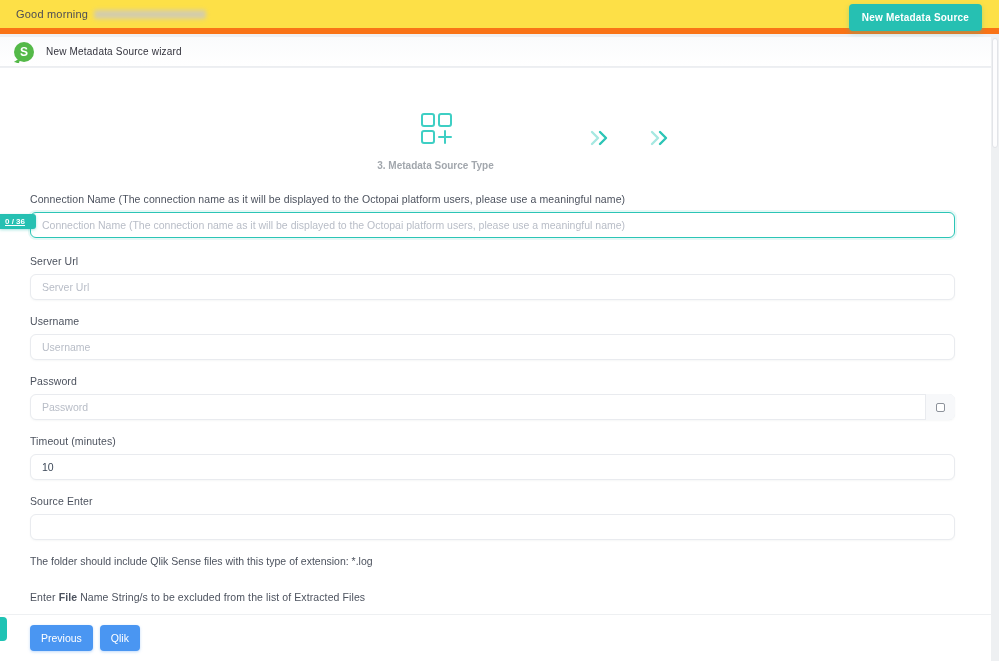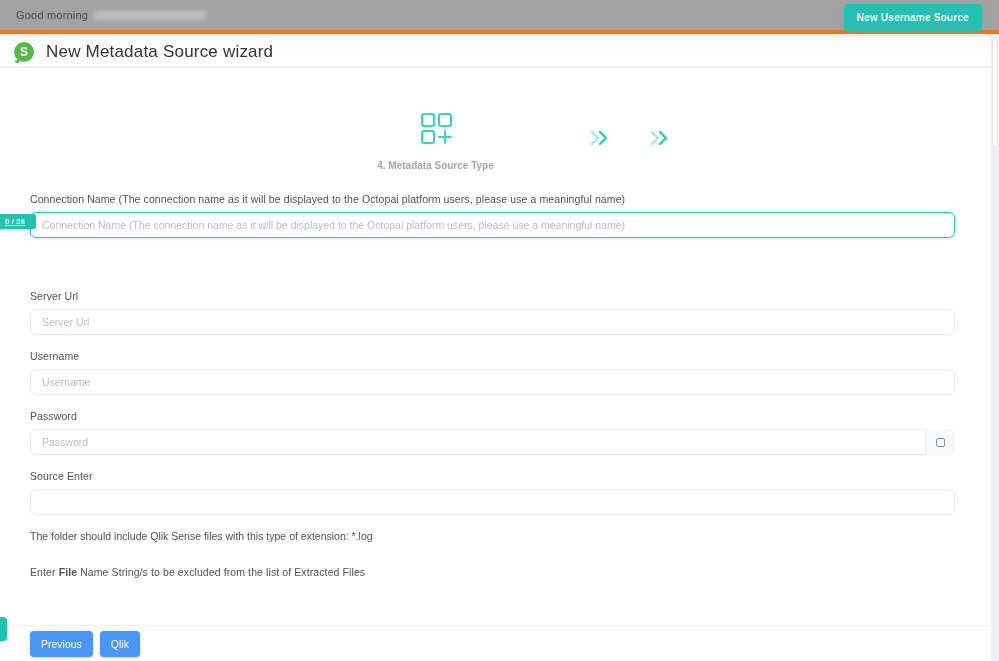--- a/index.html
+++ b/index.html
@@ -8,22 +8,22 @@
     font-family:"Liberation Sans", sans-serif;
     background:#eef0f3;
     color:#454b56;
     overflow:hidden;
     position:relative;
   }
 
   
   .topbar {
     position:absolute; top:0; left:0; right:0; height:34px;
-    background:#a3a3a3;
-    border-bottom:4px solid #f97316;
+    background:#fde047;
+    border-bottom:6px solid #f97316;
     display:flex; align-items:center;
     padding:0 16px;
     z-index:5;
   }
   .greeting { font-size:11px; font-weight:500; color:#4c4c55; letter-spacing:.2px; }
   .redacted-name {
     display:inline-block; width:112px; height:9px; margin-left:6px;
     background:#c7c7cb; border-radius:2px; filter:blur(2px); opacity:.75;
   }
   .btn-new-source {
@@ -48,21 +48,21 @@
     font-size:12px; font-weight:bold;
     display:flex; align-items:center; justify-content:center;
     position:relative; flex:0 0 auto;
   }
   .qs-logo::after {
     content:""; position:absolute; left:0px; bottom:-1px;
     width:6px; height:6px; background:#54b948;
     clip-path:polygon(0 100%, 100% 100%, 100% 0);
     transform:rotate(12deg);
   }
-  .wizard-title { font-size:17px; font-weight:500; color:#33333d; letter-spacing:.2px; }
+  .wizard-title { font-size:10px; font-weight:500; color:#33333d; letter-spacing:.2px; }
 
   
   .content {
     position:absolute; top:68px; left:0; right:8px; bottom:0;
     background:#ffffff;
   }
 
   
   .stepper {
     display:flex; justify-content:center; align-items:flex-start;
@@ -95,42 +95,42 @@
   }
   .counter-badge {
     position:absolute; left:0; margin-top:2px;
     background:#26c0b2; color:#fff;
     font-size:8px; font-weight:bold;
     padding:3px 11px 3px 5px;
     border-radius:0 3px 3px 0;
     box-shadow:0 1px 3px rgba(38,192,178,.4);
     text-decoration:underline;
   }
-  .conn-group { margin-bottom:52px; }
+  .conn-group { margin-bottom:17px; }
 
   .pw-wrap { position:relative; }
   .pw-wrap .txt-input { padding-right:38px; }
   .pw-addon {
     position:absolute; right:0; top:0; bottom:0; width:30px;
     background:#f7f8fa; border-left:1px solid #e9ebef;
     border-radius:0 6px 6px 0;
     display:flex; align-items:center; justify-content:center;
     cursor:pointer;
   }
   .pw-checkbox {
     width:9px; height:9px;
     border:1.5px solid #8d929b; border-radius:2px;
     background:#fff;
   }
 
   .note-text { font-size:10.5px; color:#4c525e; margin:4px 0 24px 0; }
 
   
   .footer {
-    position:absolute; left:0; right:8px; bottom:0; height:36px;
+    position:absolute; left:0; right:8px; bottom:0; height:47px;
     background:#fff; border-top:1px solid #eef0f2;
     display:flex; align-items:center; gap:7px;
     padding:0 30px;
   }
   .btn-blue {
     background:#4a96f2; color:#fff; border:none; cursor:pointer;
     font-family:inherit; font-size:10.5px; font-weight:500;
     padding:7px 11px; border-radius:4px;
     box-shadow:0 1px 3px rgba(74,150,242,.35);
   }
@@ -148,42 +148,42 @@
     position:absolute; right:1px; top:2px; width:6px; height:110px;
     background:#fdfdfe; border:1px solid #e2e4e8; border-radius:3px; cursor:pointer;
   }
 </style>
 </head>
 <body>
 
 <div class="topbar">
   <span class="greeting">Good morning</span>
   <span class="redacted-name"></span>
-  <button class="btn-new-source">New Username Source</button>
+  <button class="btn-new-source">New Metadata Source</button>
 </div>
 
 <div class="wizard-header">
   <span class="qs-logo">S</span>
   <span class="wizard-title">New Metadata Source wizard</span>
 </div>
 
 <div class="content">
 
   <div class="stepper">
 
     <div class="step inactive">
       <svg class="step-icon" viewBox="0 0 40 40" fill="none" stroke="#3ecfc4" stroke-width="2" stroke-linecap="round">
         <rect x="6" y="6" width="12" height="12" rx="2"></rect>
         <rect x="23" y="6" width="12" height="12" rx="2"></rect>
         <rect x="6" y="23" width="12" height="12" rx="2"></rect>
         <line x1="29" y1="23" x2="29" y2="35"></line>
         <line x1="23" y1="29" x2="35" y2="29"></line>
       </svg>
       <div class="step-label">
-        <div>4. Metadata Source Type</div>
+        <div>3. Metadata Source Type</div>
         <div></div>
       </div>
     </div>
 
     <svg class="step-arrow" viewBox="0 0 22 16" fill="none" stroke-width="2.4" stroke-linecap="round" stroke-linejoin="round">
       <polyline points="3,2 9,8 3,14" stroke="#a6e8e1"></polyline>
       <polyline points="11,2 17,8 11,14" stroke="#2cc5b6"></polyline>
     </svg>
 
 
@@ -215,20 +215,24 @@
     <div class="field-group">
       <div class="field-label">Password</div>
       <div class="pw-wrap">
         <input class="txt-input" type="password" placeholder="Password" style="">
         <span class="pw-addon">
           <span class="pw-checkbox"></span>
         </span>
       </div>
     </div>
 
+    <div class="field-group">
+      <div class="field-label">Timeout (minutes)</div>
+      <input class="txt-input" type="text" value="10" style="">
+    </div>
 
     <div class="field-group">
       <div class="field-label">Source Enter</div>
       <input class="txt-input" type="text" style="">
     </div>
 
     <div class="note-text">The folder should include Qlik Sense files with this type of extension: *.log</div>
 
     <div class="field-group">
       <div class="field-label"><span>Enter </span><b>File</b><span> Name String/s to be excluded from the list of Extracted Files</span></div>

